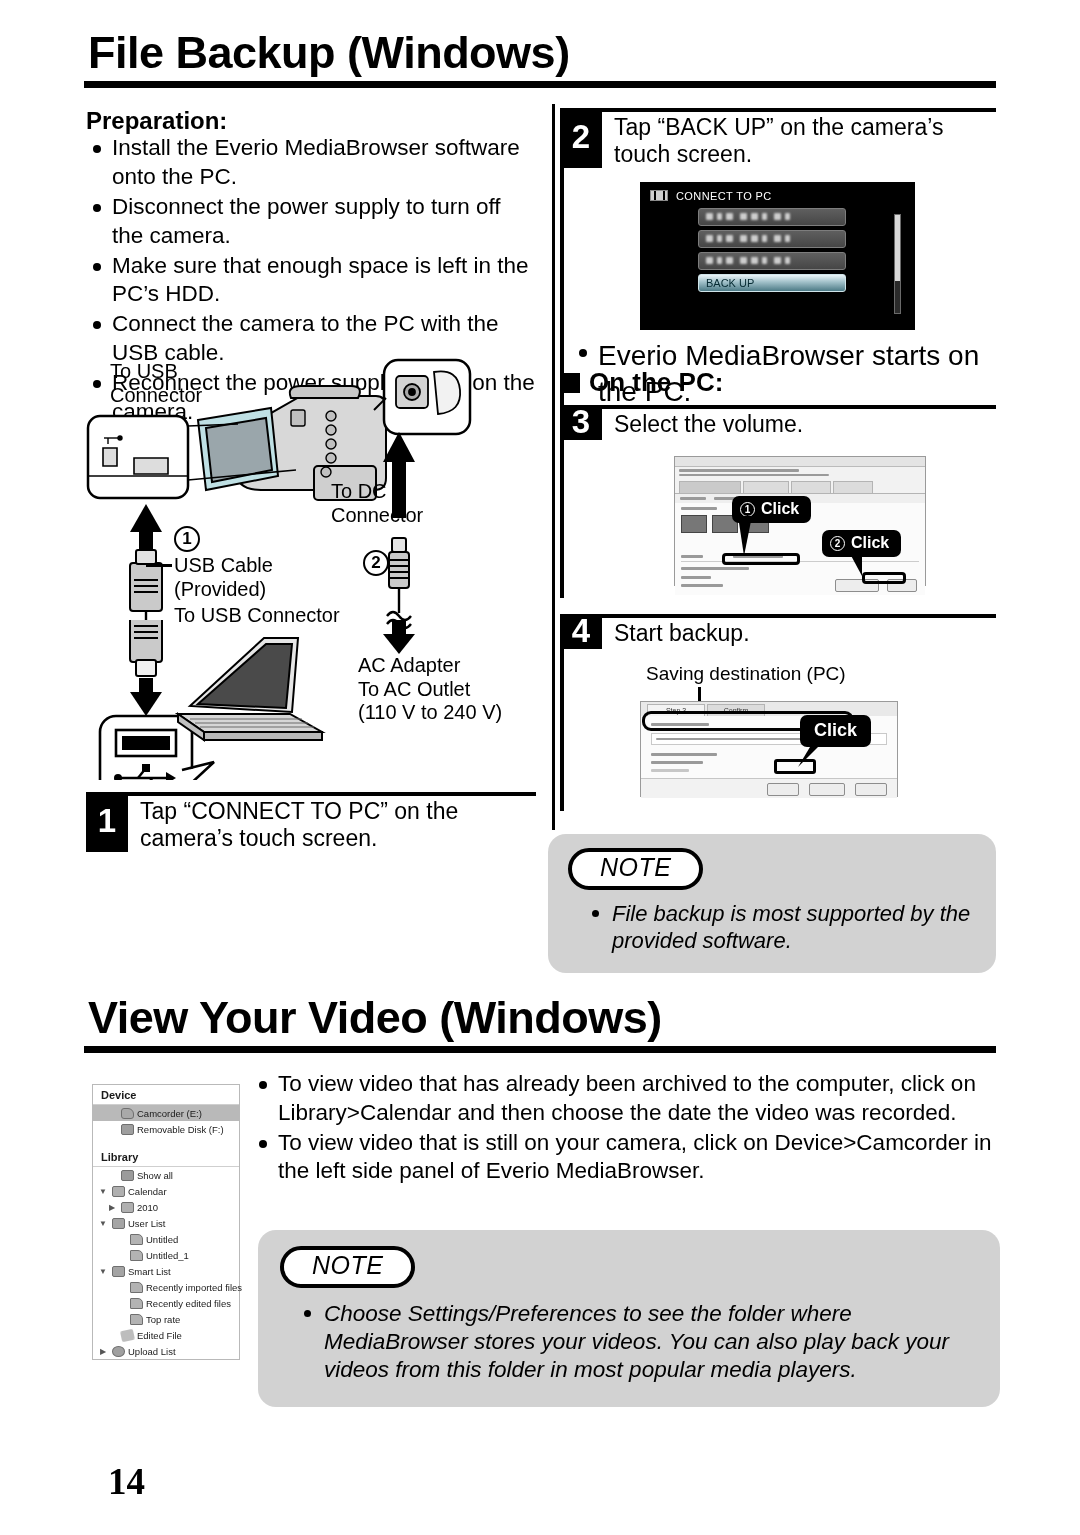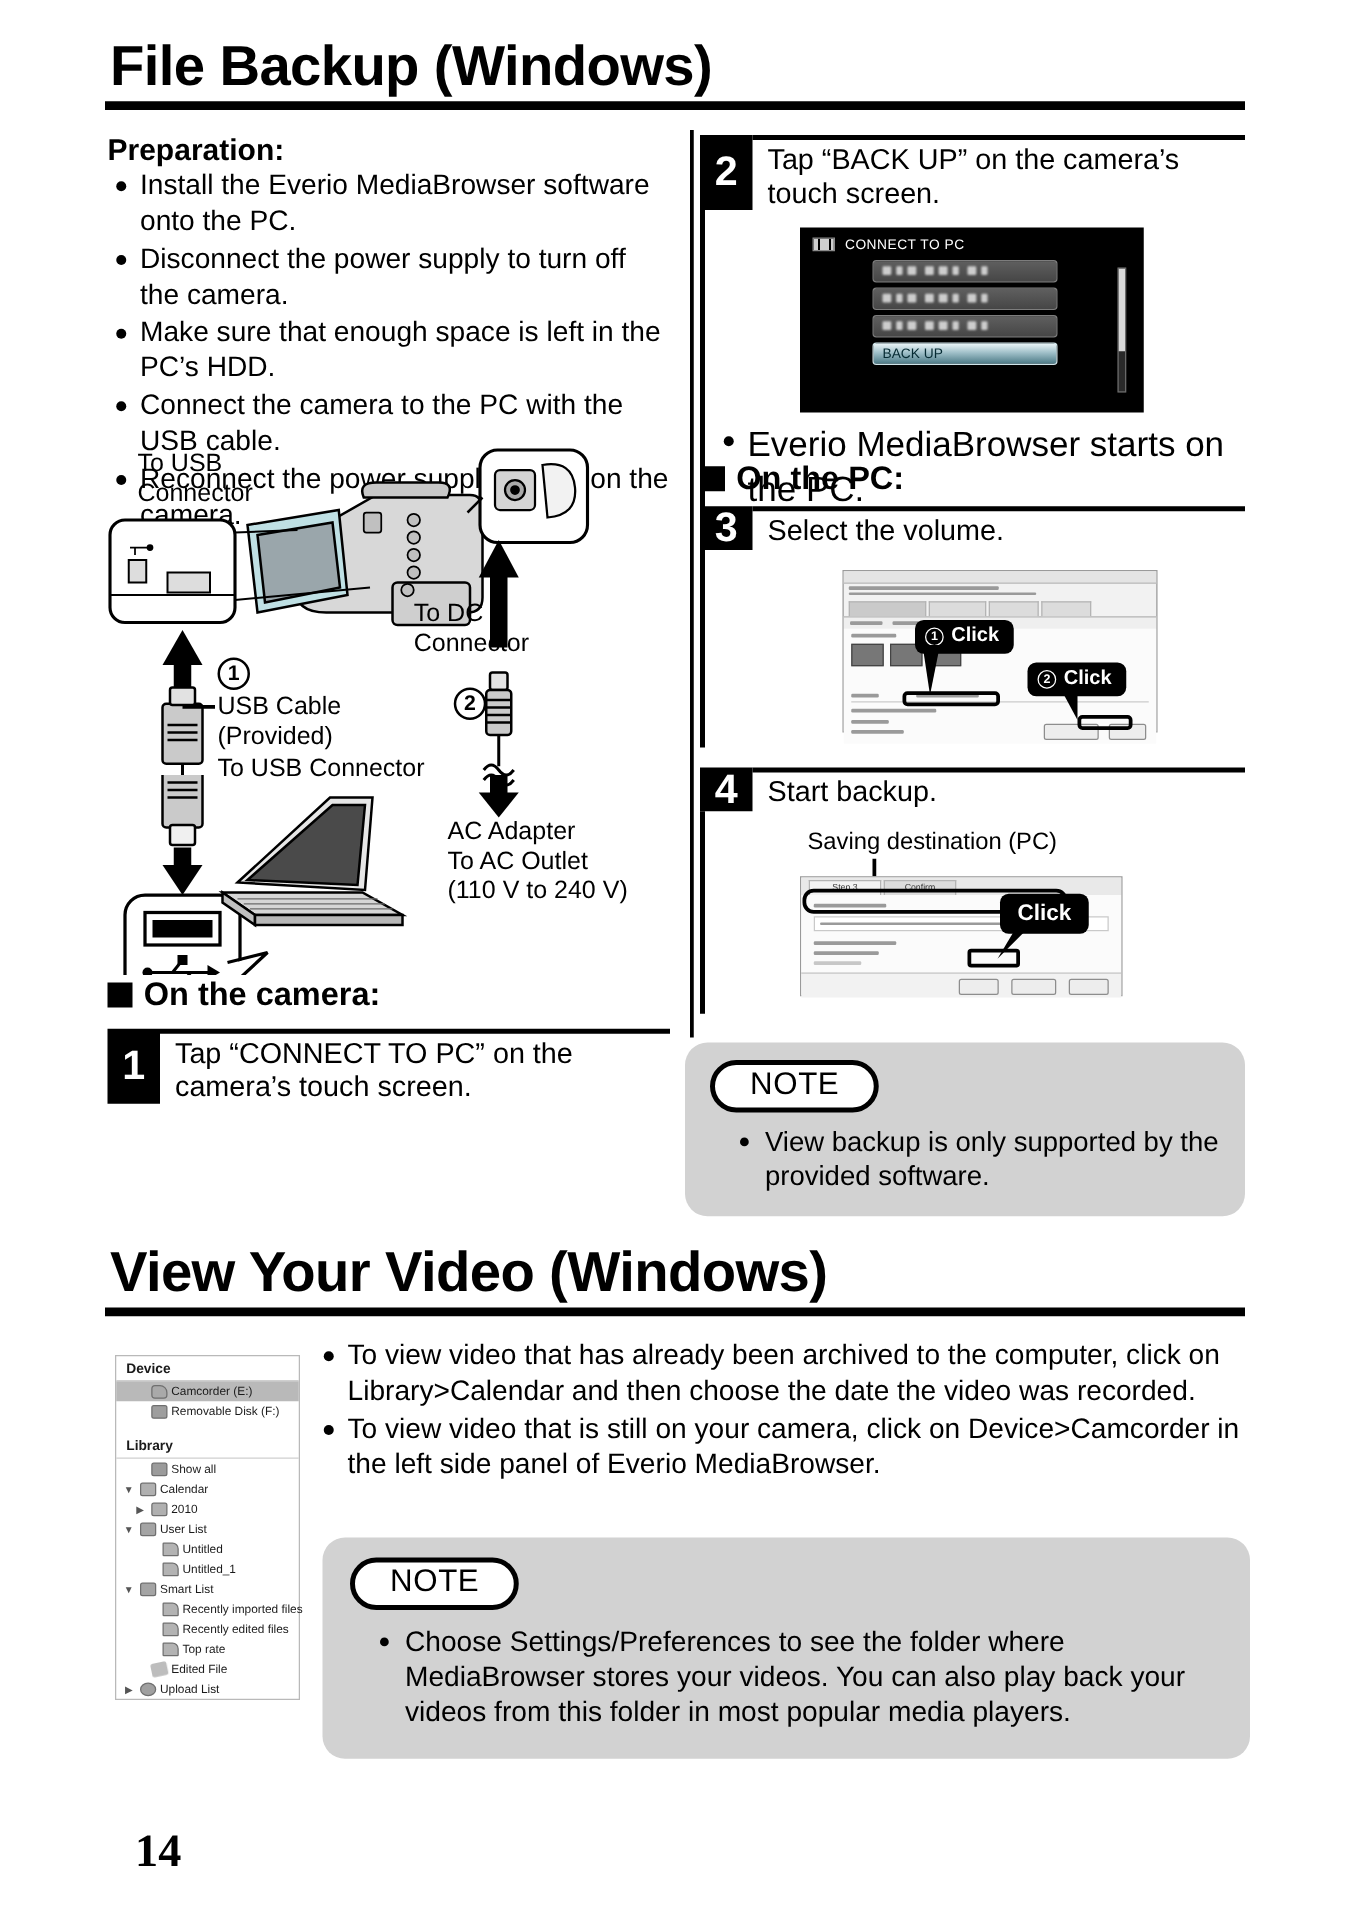--- a/index.html
+++ b/index.html
@@ -80,20 +80,21 @@
     align-items: center;
     gap: 9px;
   }
   .sq { width: 20px; height: 20px; background: #000; display:inline-block; }
 
   
   .note-box {
     background: #d2d2d2;
     border-radius: 18px;
     padding: 14px 20px 18px 20px;
+    font-style: italic;
   }
   .note-badge {
     display: inline-block;
     background: #fff;
     border: 4px solid #000;
     border-radius: 22px;
     font-size: 25px;
     padding: 2px 28px 4px 28px;
     line-height: 1.1;
     letter-spacing: 0.5px;
@@ -416,24 +417,20 @@
         <line x1="313" y1="-10" x2="313" y2="4"></line>
       </g>
       <g fill="#000">
         <rect x="306" y="0" width="14" height="18"></rect>
         <path d="M313,34 L329,14 L297,14 Z"></path>
       </g>
     </svg>
   </div>
 
   <div style="position:absolute; left:86px; top:780px; width:450px;">
-    <div class="sub-head">
-      <span class="sq"></span>
-      <span>On the camera:</span>
-    </div>
     <div class="step" style="margin-top:12px;">
       <div class="step-head">
         <div class="step-num">1</div>
         <div class="step-text">Tap “CONNECT TO PC” on the camera’s touch screen.</div>
       </div>
     </div>
   </div>
 
   <div style="position:absolute; left:552px; top:104px; width:3px; height:726px; background:#000;"></div>
 
@@ -632,21 +629,21 @@
           <path d="M26,0 L38,0 L8,30 Z" fill="#000"></path>
         </svg>
       </div>
     </div>
   </div>
 
   <div style="position:absolute; left:548px; top:834px; width:448px;">
     <div class="note-box">
       <div class="note-badge">NOTE</div>
       <ul class="note-list">
-        <li>View backup is only supported by the provided software.</li>
+        <li>File backup is most supported by the provided software.</li>
       </ul>
     </div>
   </div>
 
   <div style="position:absolute; left:84px; top:995px; width:912px;">
     <div class="section-title">View Your Video (Windows)</div>
     <div class="title-rule"></div>
   </div>
 
   <div style="position:absolute; left:252px; top:1070px; width:748px;">

